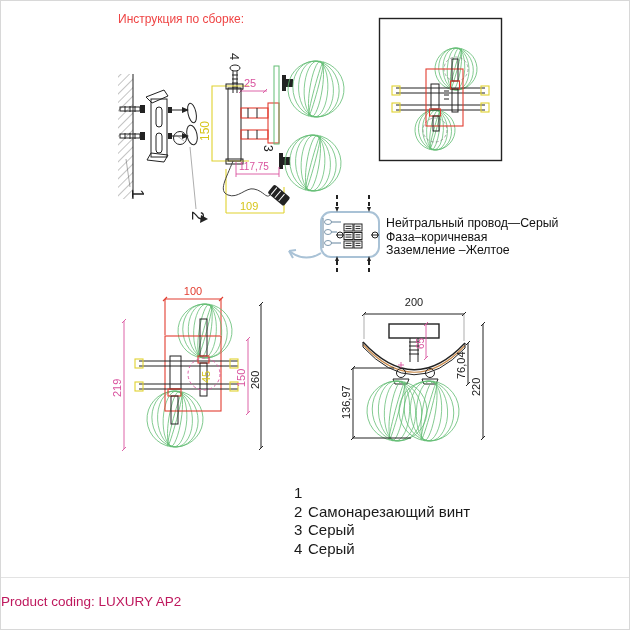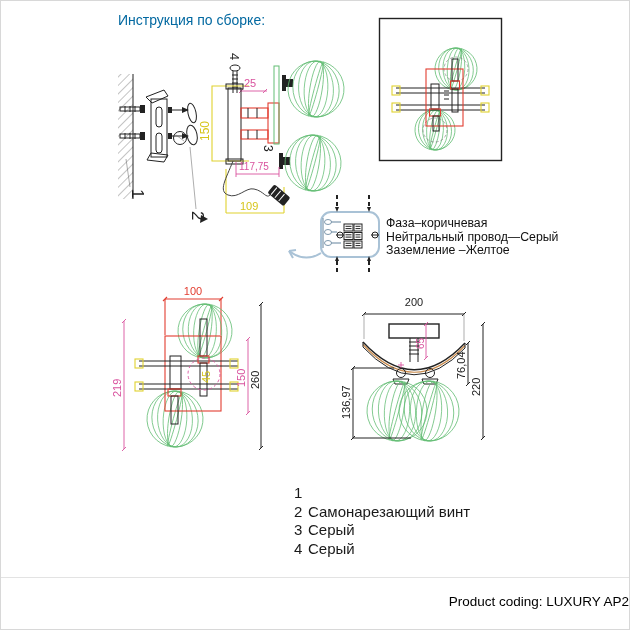--- a/index.html
+++ b/index.html
@@ -2,26 +2,26 @@
 <html><head>
 <meta charset="utf-8">
 <style>
   html,body{margin:0;padding:0;background:#fff;}
   .page{
     position:relative;width:630px;height:630px;background:#ffffff;
     font-family:"Liberation Sans",sans-serif;color:#1a1a1a;overflow:hidden;
     border:1px solid #d8d8d8;box-sizing:border-box;
   }
   .abs{position:absolute;}
-  .title{font-size:14px;color:#0369a1;}
+  .title{font-size:12px;color:#ef4444;}
   .wiring-text{font-size:12.3px;line-height:13.6px;color:#111;white-space:nowrap;}
   .parts{font-size:15px;line-height:18.6px;color:#191919;}
   .parts .row{display:flex;}
   .parts .num{width:14px;}
-  .footer{width:100%;text-align:right;font-size:13.5px;color:#000000;}
+  .footer{width:100%;text-align:left;font-size:13.5px;color:#be185d;}
   .sepline{position:absolute;left:0;top:576px;width:630px;height:1px;background:#e3e3e3;}
   svg{overflow:visible;}
   svg text{font-family:"Liberation Sans",sans-serif;}
   .ln{stroke:#222;stroke-width:1;fill:none;}
   .ln15{stroke:#222;stroke-width:1.4;fill:none;}
   .thin{stroke:#777;stroke-width:0.6;fill:none;}
   .red{stroke:#e23d30;fill:none;stroke-width:1.1;}
   .mag{stroke:#d9529e;fill:none;stroke-width:0.9;}
   .yel{stroke:#e0d22f;fill:none;stroke-width:1.1;}
   .grn{stroke:#63bd74;fill:none;stroke-width:1;}
@@ -262,22 +262,22 @@
       <polygon class="fillb" points="88,70 92,70 90,65"></polygon>
     </g>
     <g>
       <path class="blu" d="M42,62 Q26,72 10,60" stroke-width="2.2"></path>
       <line class="blu" x1="10" y1="60" x2="17" y2="59" stroke-width="1.6"></line>
       <line class="blu" x1="10" y1="60" x2="14" y2="67" stroke-width="1.6"></line>
     </g>
   </svg>
 
   <div class="abs wiring-text" style="left:385px;top:216px;">
+    <div>Нейтральный провод—Серый</div>
     <div>Фаза–коричневая</div>
-    <div>Нейтральный провод—Серый</div>
     <div>Заземление –Желтое</div>
   </div>
 
   <svg class="abs" style="left:112px;top:282px;" width="175" height="185" viewBox="0 0 175 185">
     <text class="tred" font-size="11" x="80" y="12" text-anchor="middle">100</text>
     <line class="red" x1="52" y1="16" x2="108" y2="16"></line>
     <line class="red" x1="50" y1="18" x2="54" y2="14"></line>
       <line class="red" x1="106" y1="18" x2="110" y2="14"></line>
     <line class="red" x1="52" y1="16" x2="52" y2="52"></line>
       <line class="red" x1="108" y1="16" x2="108" y2="52"></line>

